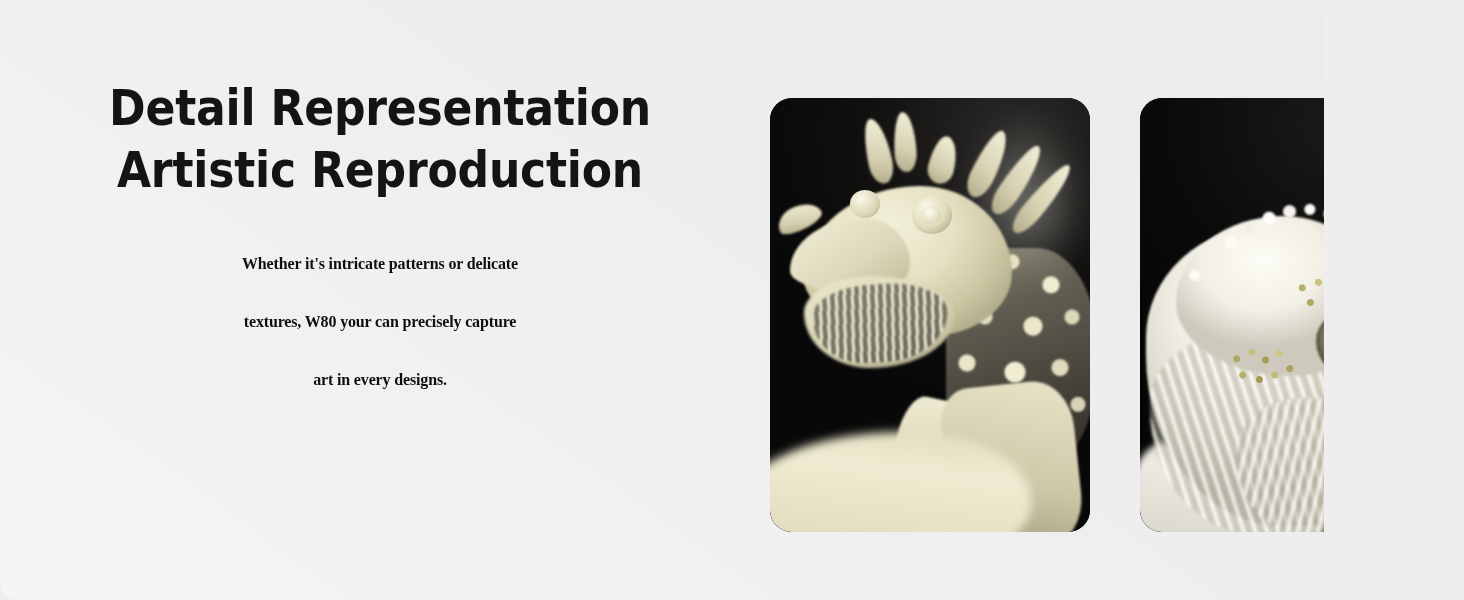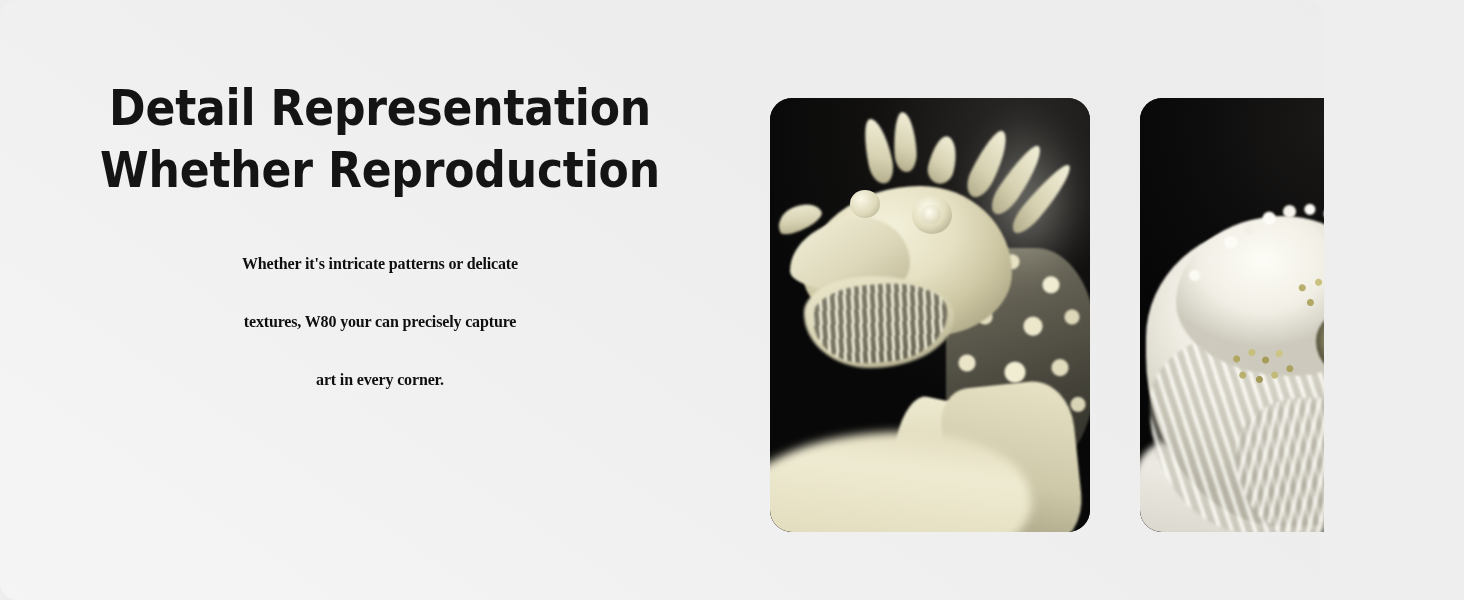--- a/index.html
+++ b/index.html
@@ -363,27 +363,27 @@
 </style>
 </head>
 <body>
 
 <div class="banner">
 
   <div class="text-col">
 
     <h1 class="headline">
       <span class="headline-line">Detail Representation</span>
-      <span class="headline-line">Whether Reproduction</span>
+      <span class="headline-line">Artistic Reproduction</span>
     </h1>
 
     <p class="body-copy">
       <span class="body-line">Whether it's intricate patterns or delicate</span>
       <span class="body-line">textures, W80 your can precisely capture</span>
-      <span class="body-line">art in every corner.</span>
+      <span class="body-line">art in every designs.</span>
     </p>
 
   </div>
 
   <figure class="photo photo-1">
     <div class="photo-scene">
       <div class="p1-bg"></div>
       <div class="p1-haze"></div>
       <div class="p1-horn p1-h1"></div>
       <div class="p1-horn p1-h2"></div>

